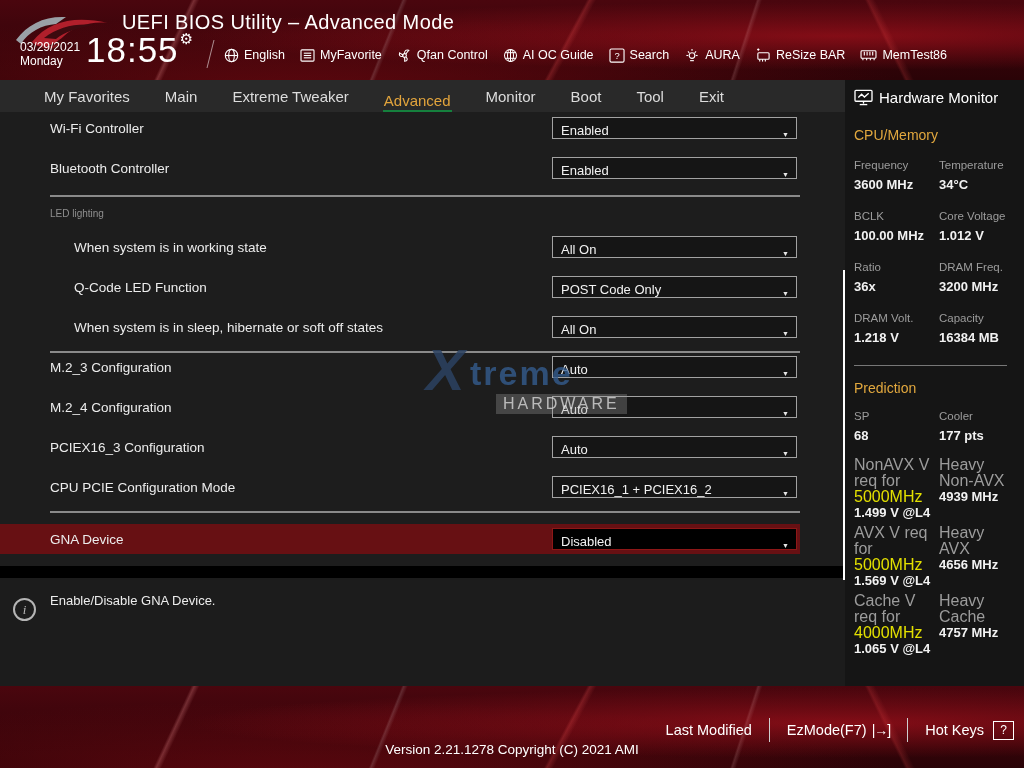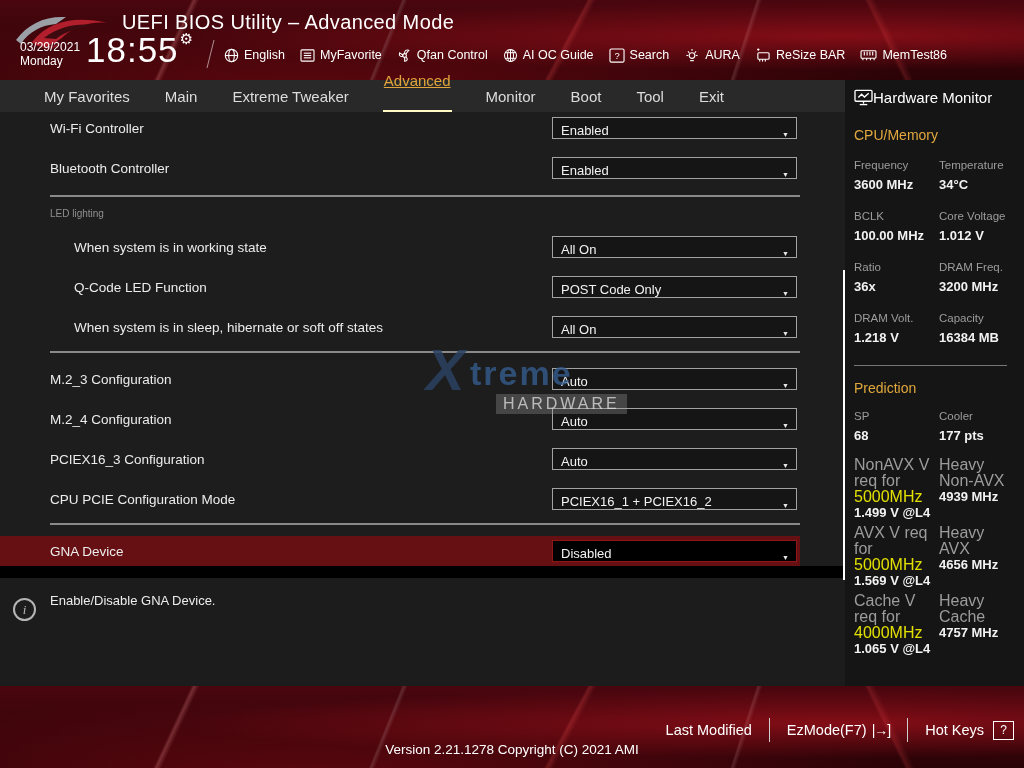--- a/index.html
+++ b/index.html
@@ -33,21 +33,21 @@
   .top-menu { position:absolute; left:224px; top:40px; height:30px; display:flex; align-items:center;
               gap:15px; color:#fff; font-size:12.5px; white-space:nowrap; }
   .menu-item { display:flex; align-items:center; gap:5px; cursor:default; }
   .menu-item svg { display:block; }
 
   
   .main { position:absolute; left:0; top:80px; width:852px; height:606px; background:#404040; }
   .navbar { height:32px; background:#292929; display:flex; align-items:flex-end;
             padding-left:43px; gap:33px; font-size:15px; color:#dcdcdc; }
   .nav-tab { padding:6px 1px 6px; line-height:18px; }
-  .nav-tab.active { color:#e2a43c; border-bottom:2px solid #fef9c3; padding-bottom:20px;text-decoration:underline; }
+  .nav-tab.active { color:#e2a43c; border-bottom:2px solid #15803d; padding-bottom:0; }
 
   .settings { position:relative; height:454px; background:#1d1d1d; overflow:hidden; }
   .srow { position:relative; height:22px; display:flex; align-items:center; }
   .slabel { margin-left:50px; font-size:13.5px; color:#ececec; }
   .srow.indent .slabel { margin-left:74px; }
   .dropdown { position:absolute; left:552px; top:0; width:245px; height:22px;
               border:1px solid #a2a2a2; background:#151515; display:flex; align-items:flex-end;
               padding:0 7px 0 8px; color:#f2f2f2; font-size:13px; }
   .dropdown .arrow { margin-left:auto; font-size:7px; color:#e6e6e6; }
   .hr { height:2px; background:#8a8a8a; margin-left:50px; width:750px; }
@@ -69,21 +69,21 @@
   .wm-x { position:absolute; left:0; top:-4px; font-size:58px; font-weight:bold; font-style:italic;
           color:rgba(44,66,98,.85); }
   .wm-treme { position:absolute; left:44px; top:14px; font-size:34px; font-weight:bold;
               letter-spacing:2px; color:rgba(52,92,142,.8); }
   .wm-hw { position:absolute; left:70px; top:54px; font-size:16px; letter-spacing:3px;
            color:rgba(225,225,225,.75); background:rgba(160,160,160,.32); padding:1px 7px; }
 
   
   .sidebar { position:absolute; left:845px; top:80px; width:179px; height:606px; background:#151515;
              padding:8px 8px 0 9px; }
-  .hm-header { display:flex; align-items:center; color:#fff; font-size:15px; margin-top:1px; }
+  .hm-header { display:flex; align-items:center; gap:6px; color:#fff; font-size:15px; margin-top:1px; }
   .gold-title { color:#e2a83e; font-size:14px; margin-top:21px; }
   .pair-grid { display:grid; grid-template-columns:85px auto; margin-top:15px; row-gap:17px; }
   .plabel { font-size:11.5px; color:#9c9c9c; line-height:15px; }
   .pvalue { font-size:13px; color:#f2f2f2; font-weight:bold; margin-top:4px; }
   .side-hr { height:1px; background:#777; margin-top:20px; width:153px; }
   .pred-grid { display:grid; grid-template-columns:85px auto; margin-top:14px; }
   .pred-label { font-size:16px; color:#9c9c9c; line-height:16px; min-height:32px; }
   .pred-value { font-size:13px; color:#f2f2f2; font-weight:bold; margin-bottom:3px; }
   .yellow { color:#e3e000; }
 
@@ -246,21 +246,21 @@
         </div>
       </div>
       <div class="srow indent" style="margin-top:18px">
         <span class="slabel">When system is in sleep, hibernate or soft off states</span>
         <div class="dropdown">
           <span>All On</span>
           <span class="arrow">▼</span>
         </div>
       </div>
       <div class="hr" style="margin-top:13px"></div>
-      <div class="srow" style="margin-top:15px">
+      <div class="srow" style="margin-top:3px">
         <span class="slabel">M.2_3 Configuration</span>
         <div class="dropdown">
           <span>Auto</span>
           <span class="arrow">▼</span>
         </div>
       </div>
       <div class="srow" style="margin-top:18px">
         <span class="slabel">M.2_4 Configuration</span>
         <div class="dropdown">
           <span>Auto</span>

